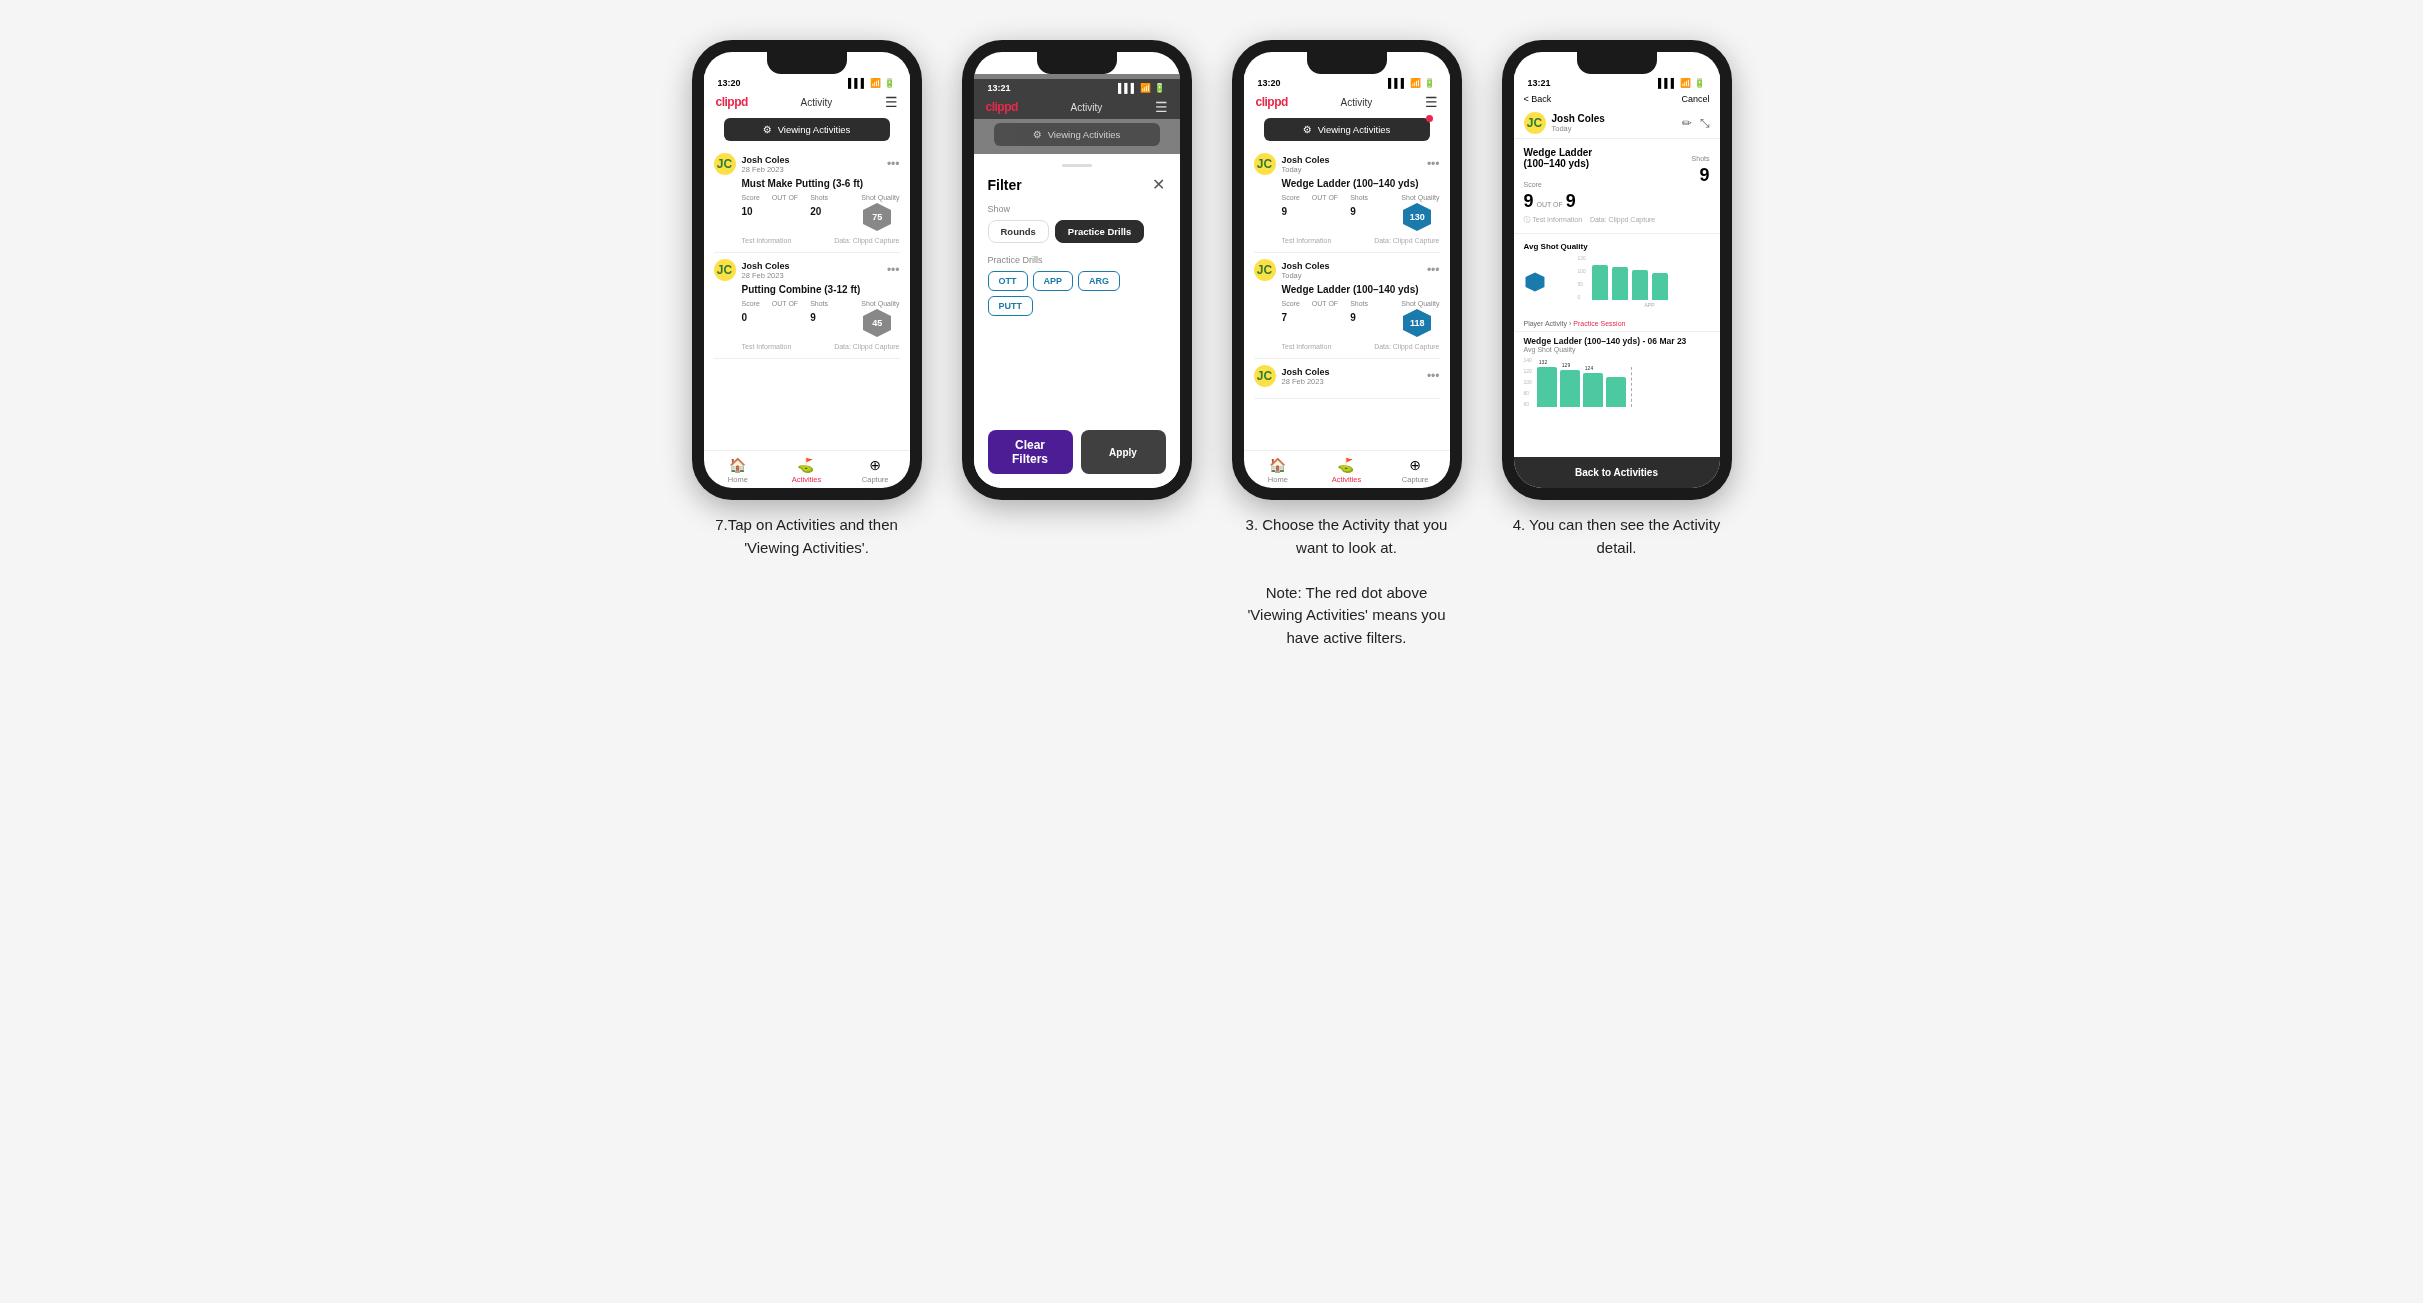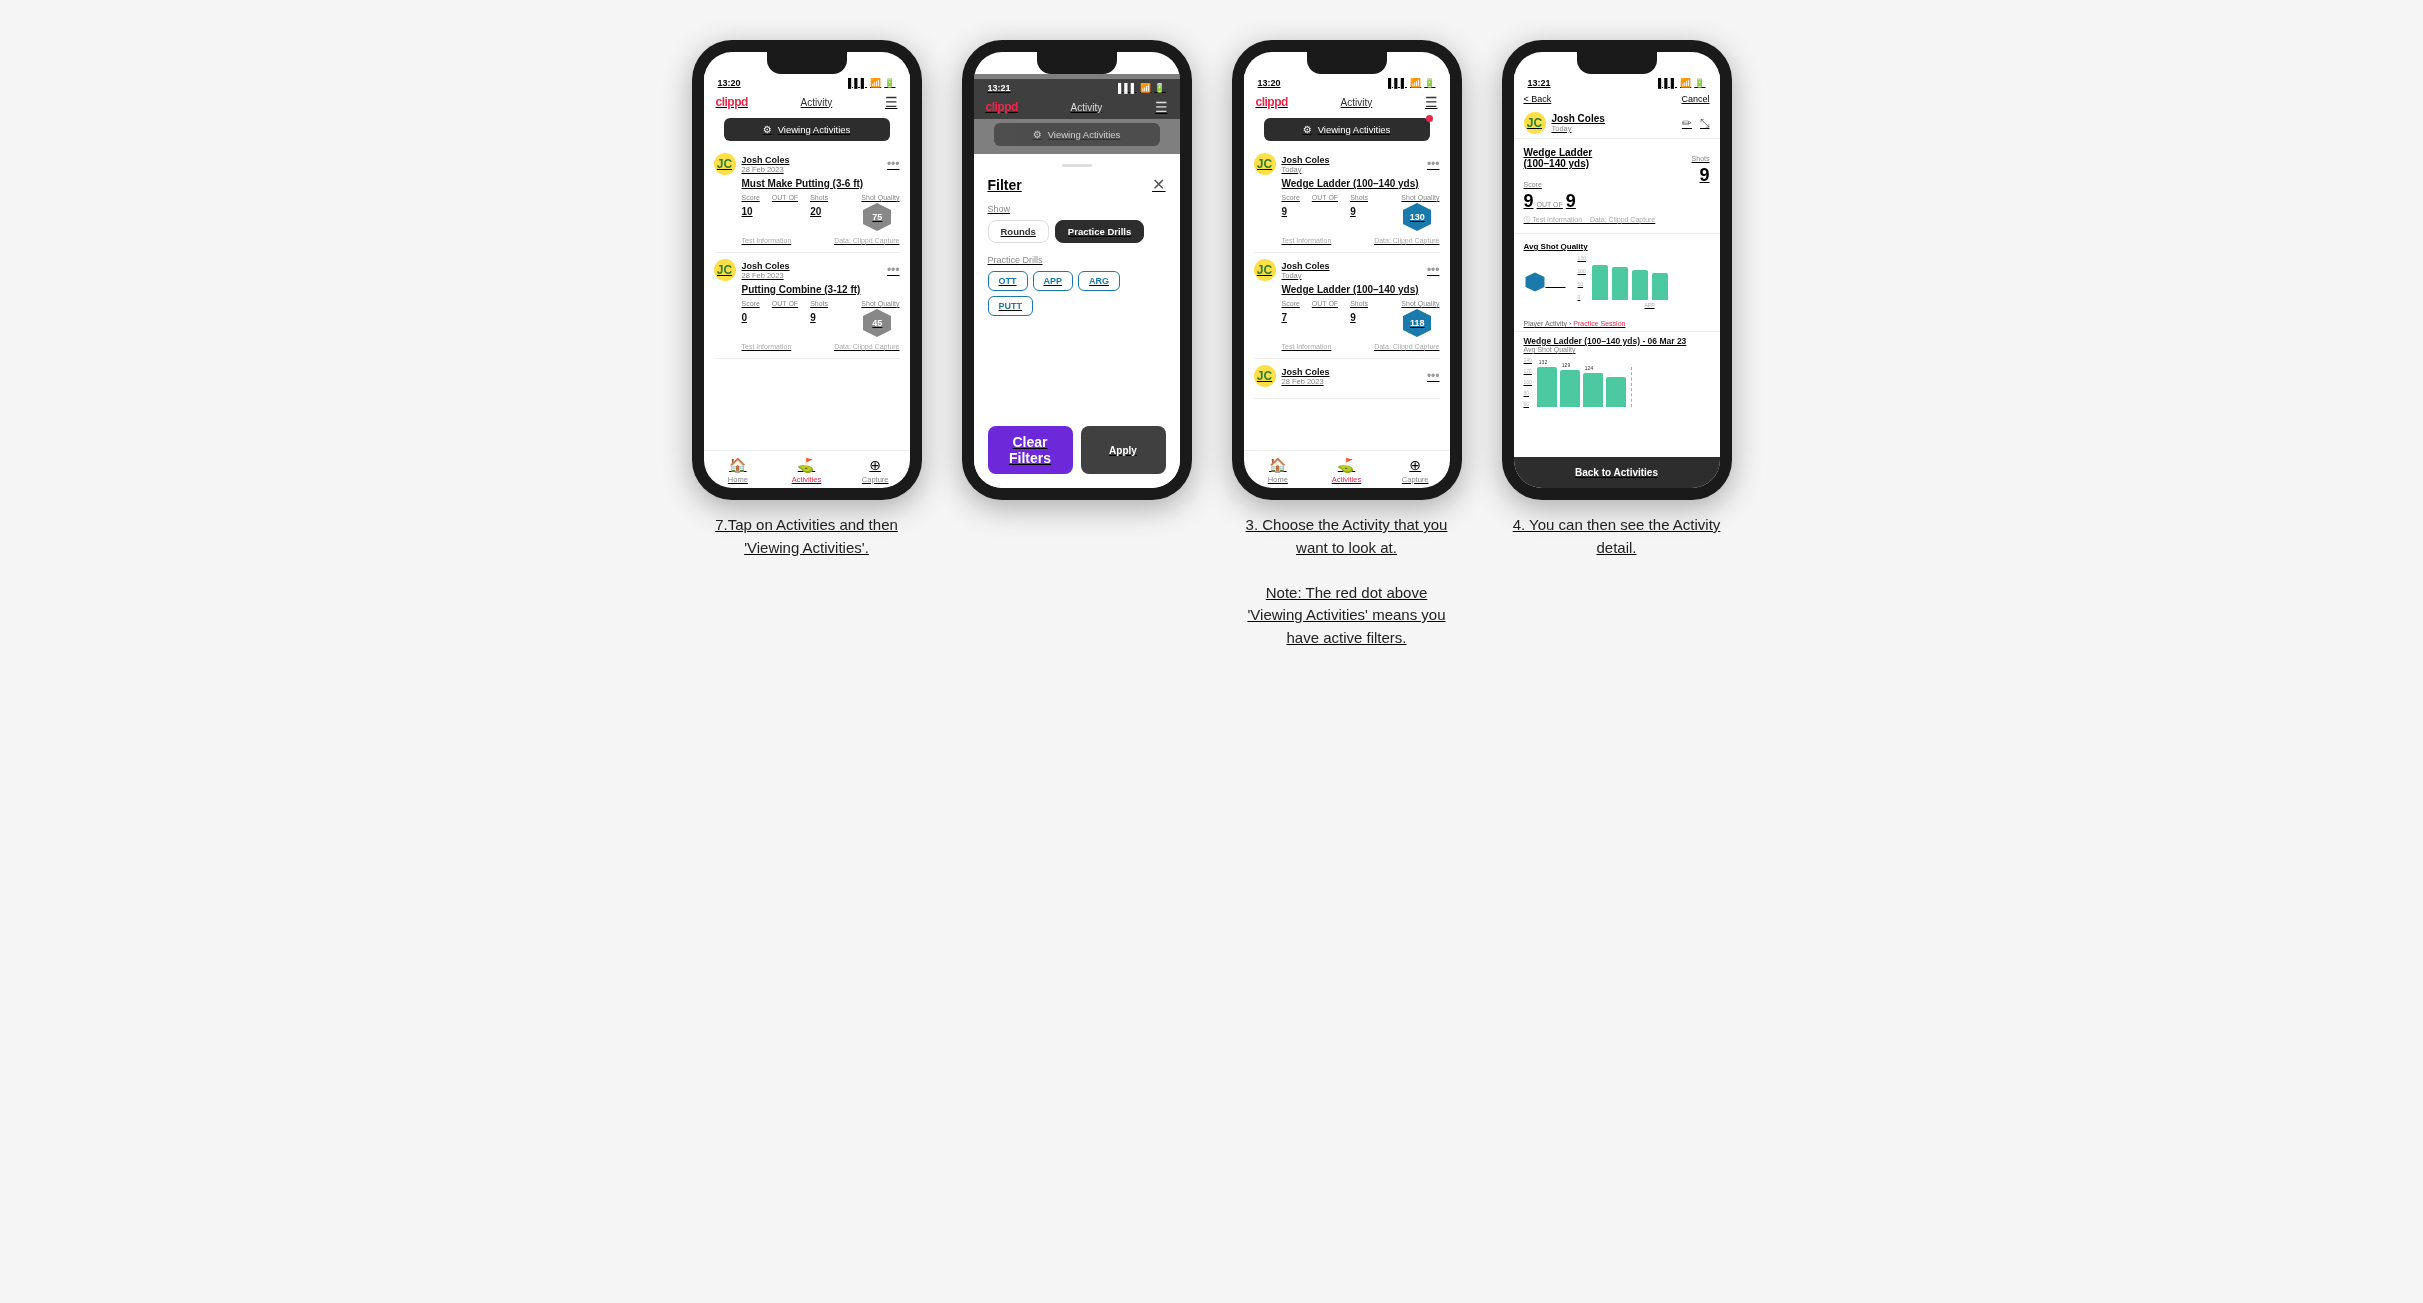--- a/index.html
+++ b/index.html
@@ -17,21 +17,20 @@
       gap: 30px;
       justify-content: center;
       align-items: flex-start;
       flex-wrap: nowrap;
     }
     .phone-column {
       display: flex;
       flex-direction: column;
       align-items: center;
       width: 240px;
-      text-decoration: underline;
     }
     
     .phone {
       width: 230px;
       height: 460px;
       background: #1a1a1a;
       border-radius: 40px;
       padding: 12px;
       position: relative;
       box-shadow: 0 8px 30px rgba(0,0,0,0.3);
@@ -227,25 +226,25 @@
       border-radius: 6px;
       font-size: 9px;
       font-weight: 600;
       border: 1.5px solid #1a7aab;
       color: #1a7aab;
       background: #fff;
     }
     .filter-actions { display: flex; gap: 8px; margin-top: 16px; }
     .btn-clear {
       flex: 1; padding: 8px;
-      background: #6d28d9;
+      background: #4c1d95;
       color: #fff;
       border: none;
       border-radius: 8px;
-      font-size: 14px;
+      font-size: 12px;
       font-weight: 600;
     }
     .btn-apply {
       flex: 1; padding: 8px;
       background: #404040;
       color: #fff;
       border: none;
       border-radius: 8px;
       font-size: 10px;
       font-weight: 600;

